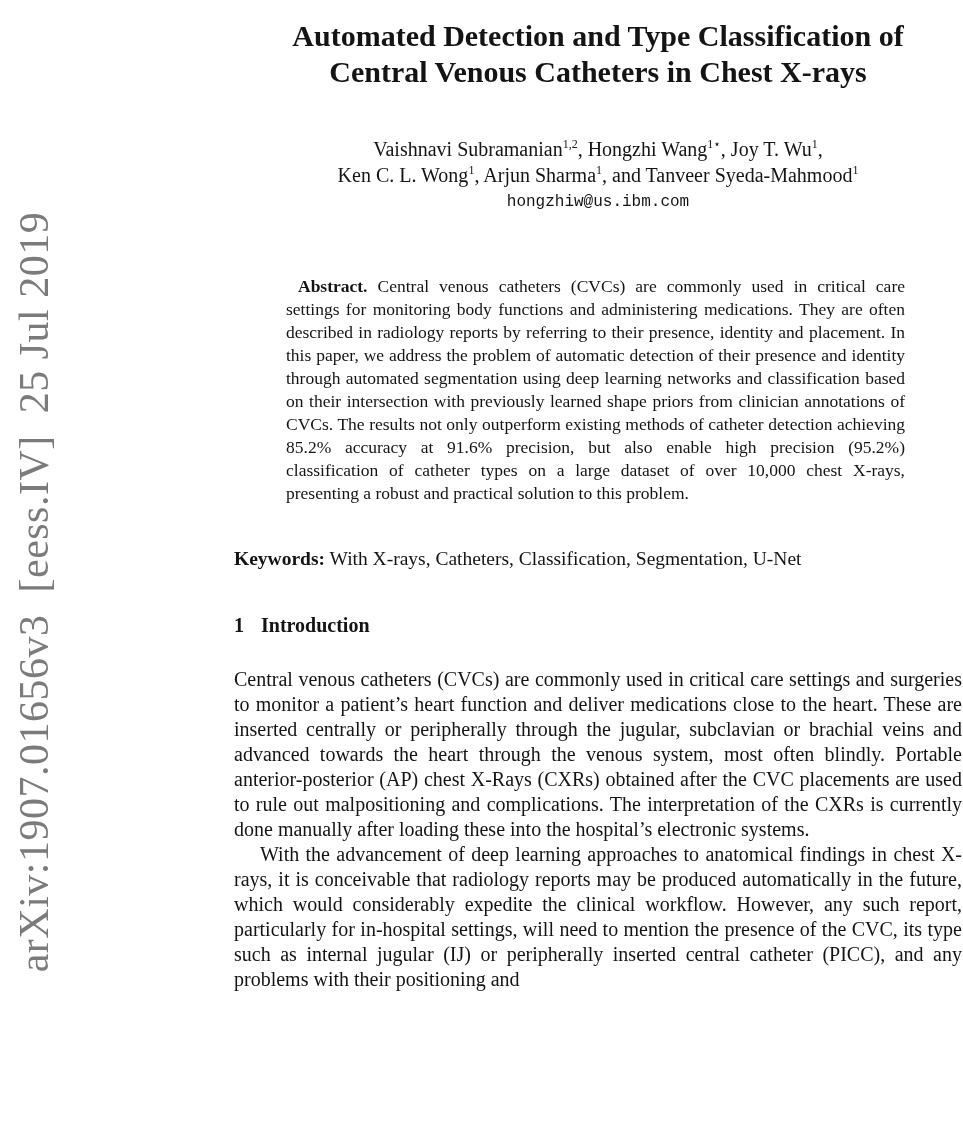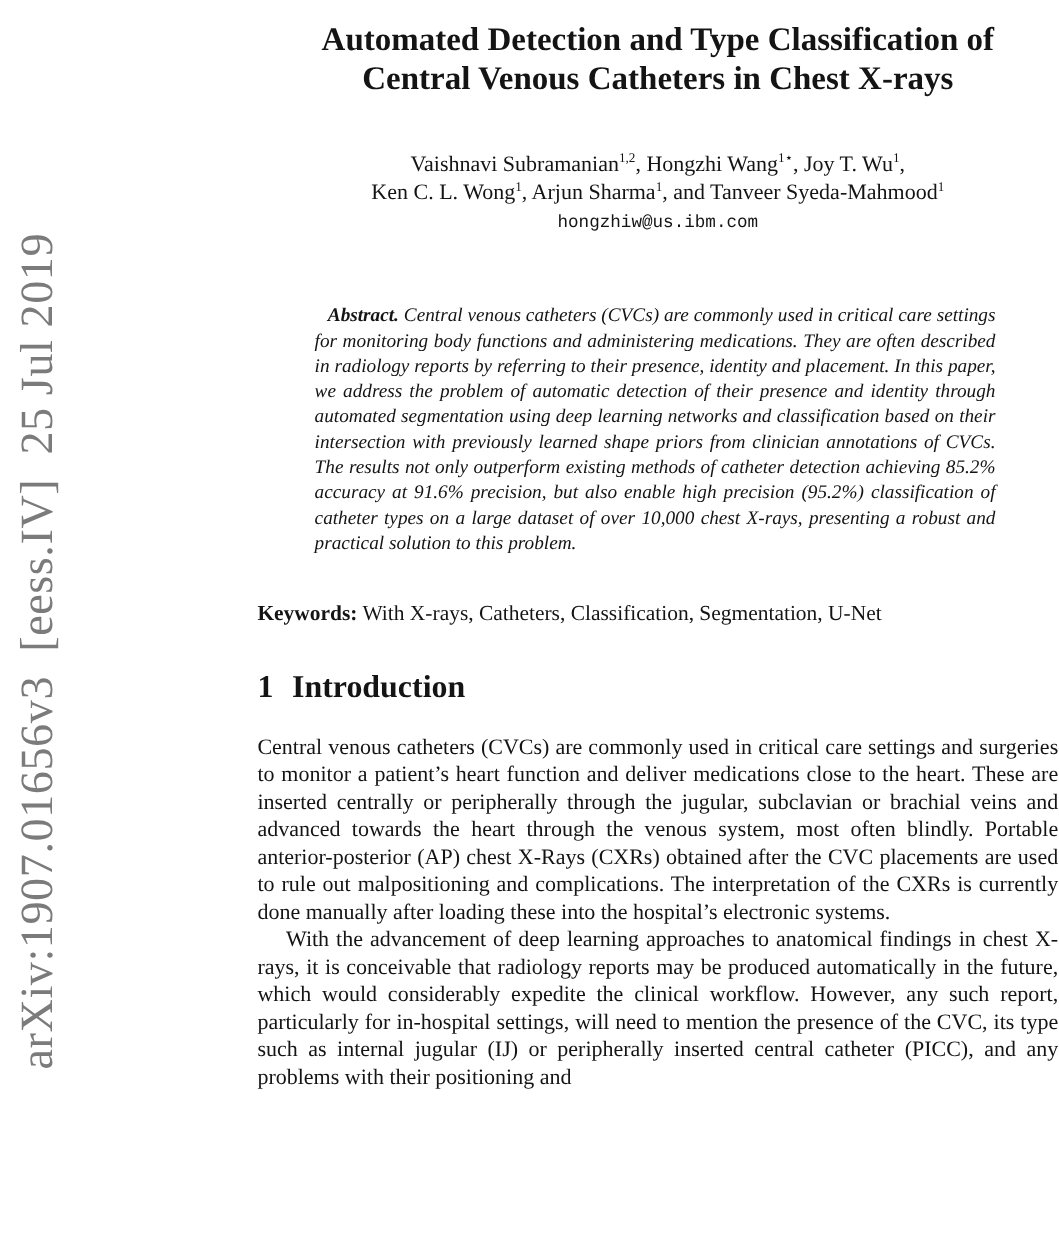--- a/index.html
+++ b/index.html
@@ -65,34 +65,33 @@
     margin-top: 5px;
   }
 
   .abstract {
     margin-left: 52px;
     width: 619px;
     margin-top: 64px;
     font-size: 17.5px;
     line-height: 23px;
     text-align: justify;
-    font-style: italic;
   }
   .abstract p { margin: 0; text-indent: 12px; }
   .bold { font-weight: bold; }
 
   .keywords {
     margin-top: 42px;
     font-size: 19.5px;
     line-height: 24px;
   }
 
   .section-heading {
     margin-top: 40px;
-    font-size: 29px;
+    font-size: 20px;
     font-weight: bold;
     line-height: 28px;
   }
   .section-heading .sec-title { margin-left: 17px; }
 
   .para {
     font-size: 20px;
     line-height: 25px;
     text-align: justify;
     margin: 0;

